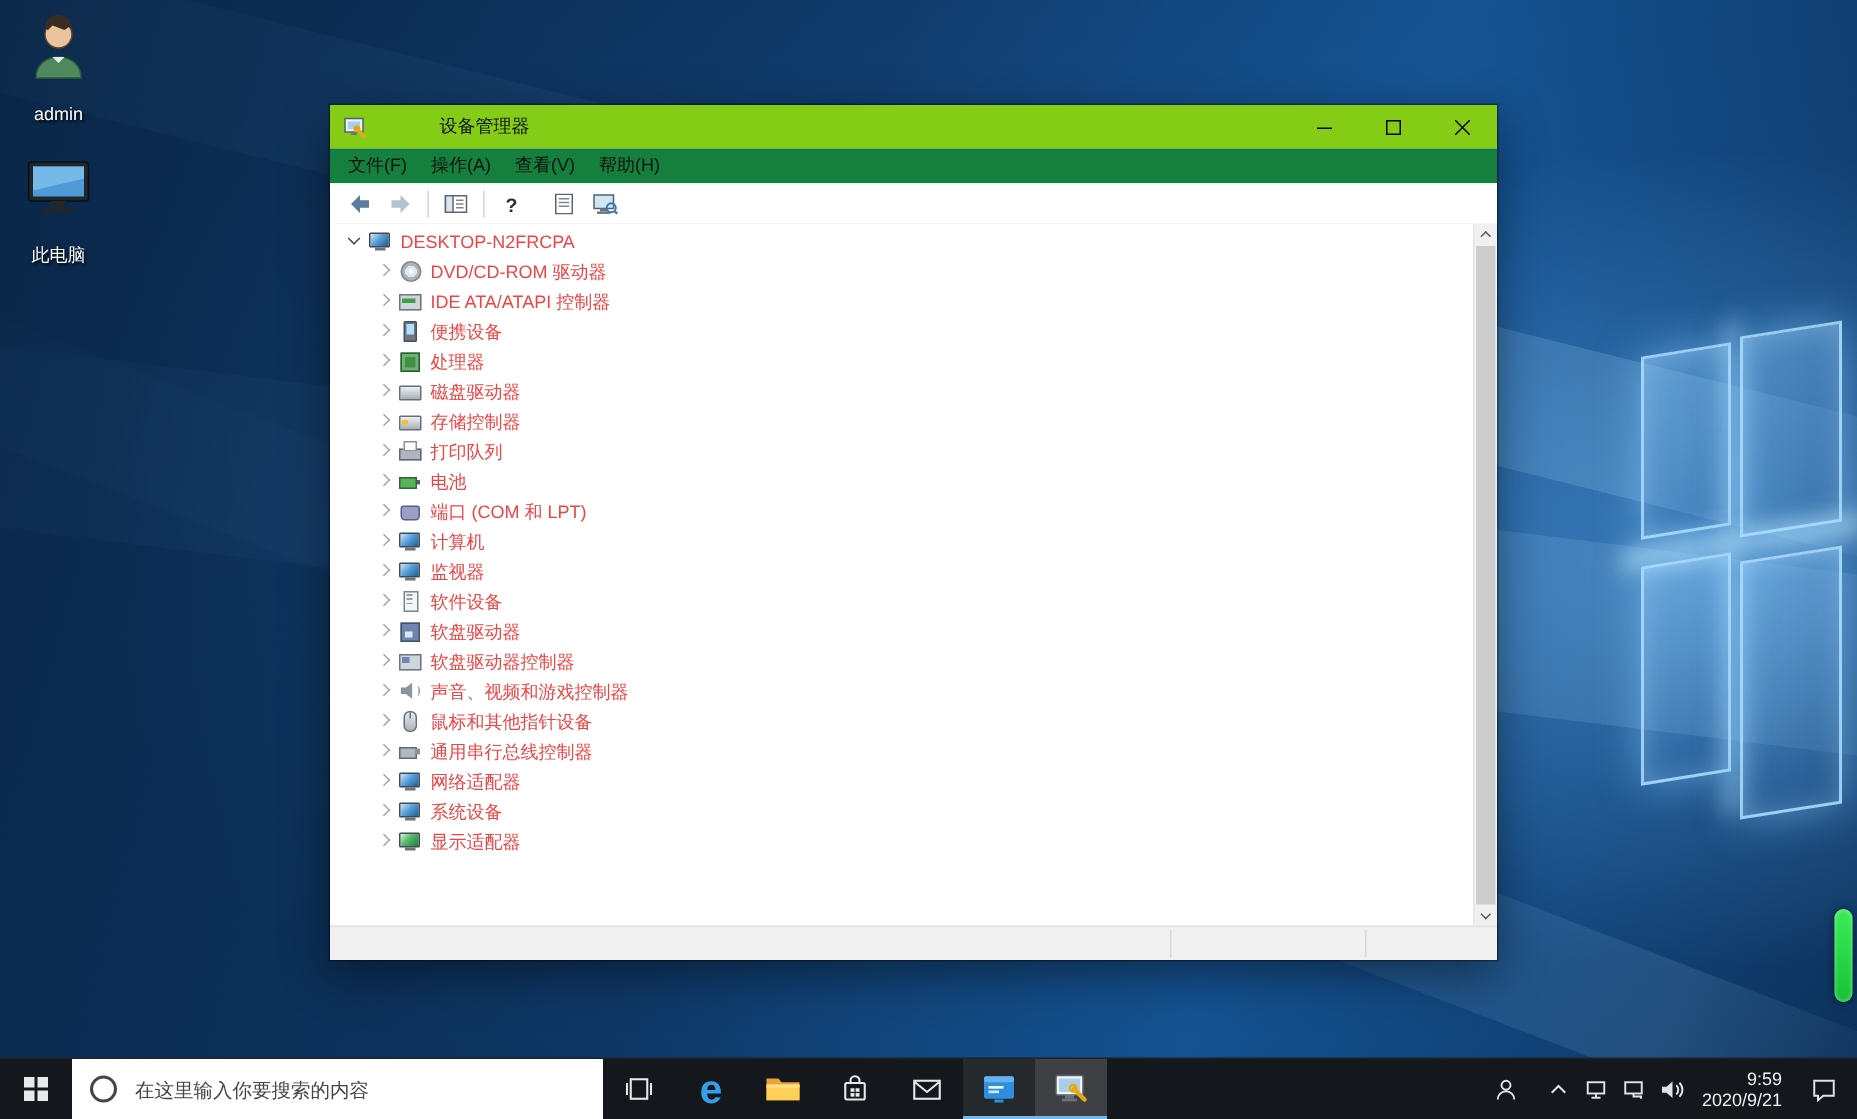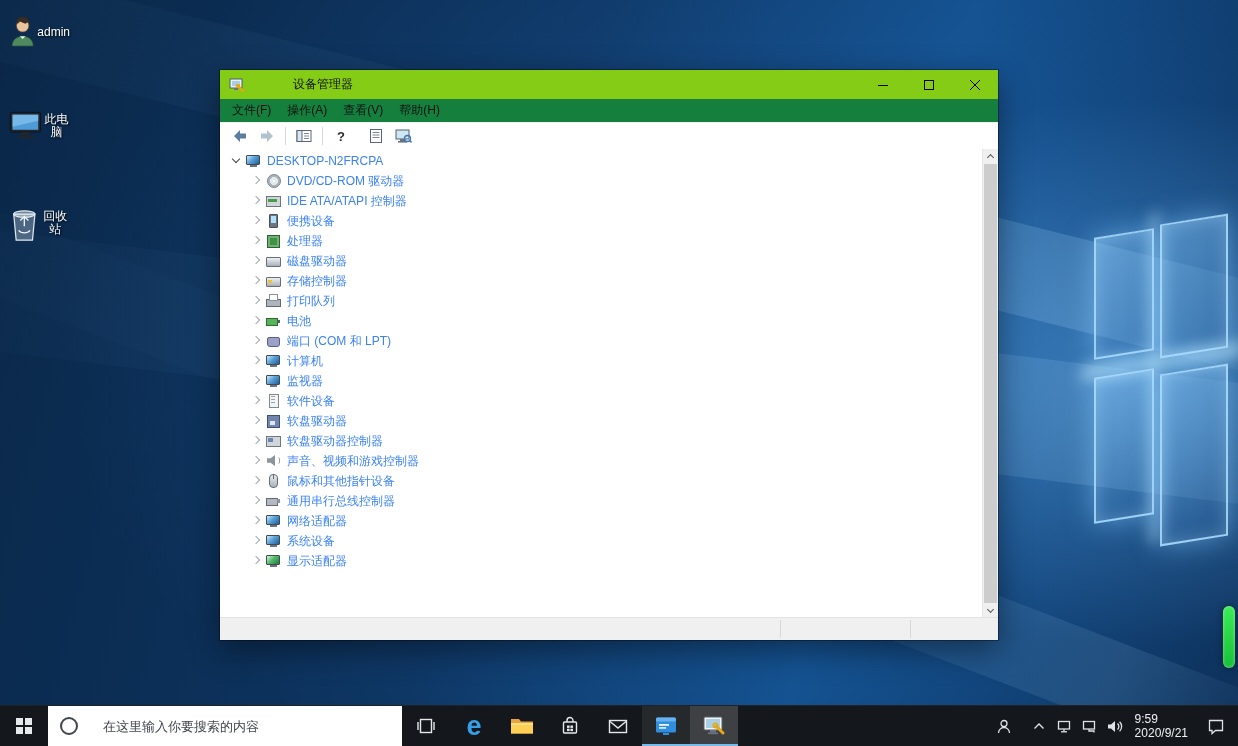--- a/index.html
+++ b/index.html
@@ -24,21 +24,21 @@
     border:2px solid rgba(175,222,255,.85);
     box-shadow:0 0 28px rgba(130,200,255,.55), inset 0 0 18px rgba(175,222,255,.35);}
   .p1{left:6px;top:28px;width:56px;height:118px}
   .p2{left:72px;top:14px;width:64px;height:130px}
   .p3{left:6px;top:168px;width:56px;height:142px}
   .p4{left:72px;top:164px;width:64px;height:168px}
   .logo-glow-h{position:absolute;left:-6px;top:150px;width:160px;height:12px;background:rgba(195,236,255,.85);filter:blur(8px);transform:skewY(-9deg);}
   .logo-glow-v{position:absolute;left:62px;top:8px;width:8px;height:330px;background:rgba(195,236,255,.5);filter:blur(7px);transform:skewY(-9deg);}
 
   
-  .dicon{position:absolute;left:8px;width:62px;display:flex;flex-direction:row;align-items:center;gap:0;cursor:default;justify-content:flex-end;}
+  .dicon{position:absolute;left:8px;width:62px;display:flex;flex-direction:column;align-items:center;gap:16px;cursor:default;justify-content:flex-end;}
   .dicon .dlabel{color:#fff;font-size:12px;text-shadow:1px 1px 2px rgba(0,0,0,.9);text-align:center;line-height:13px;}
   .dicon svg{display:block;}
 
   
   .green-indicator{position:absolute;left:1223px;top:606px;width:12px;height:62px;border-radius:6px;
     background:linear-gradient(#3bec57,#17c038);box-shadow:0 0 6px rgba(0,0,0,.45), inset 0 0 3px rgba(255,255,255,.5);}
 
   
   .window{position:absolute;left:220px;top:70px;width:778px;height:570px;background:#fff;
     box-shadow:0 0 0 1px rgba(0,0,0,.35), 0 10px 30px rgba(0,0,0,.45);font-size:12px;color:#111;}
@@ -50,21 +50,21 @@
   .menu-item{padding:3px 8px;}
   .toolbar{height:26px;display:flex;align-items:center;padding-left:8px;gap:3px;background:#fff;
     border-top:1px solid #f0f0f0;border-bottom:1px solid #dcdcdc;}
   .tbtn{width:24px;height:22px;display:flex;align-items:center;justify-content:center;}
   .tsep{width:1px;height:18px;background:#d6d6d6;margin:0 3px;}
   .thelp{font-weight:700;font-size:13px;color:#2c2c2c;}
 
   .treearea{position:absolute;left:0;right:0;top:79px;bottom:22px;background:#fff;overflow:hidden;padding-top:2px;}
   .tree-row{height:20px;display:flex;align-items:center;padding-left:8px;white-space:nowrap;}
   .tree-row.child{padding-left:28px;}
-  .tlabel{margin-left:1px;color:#3b82f6;}
+  .tlabel{margin-left:1px;color:#ef4444;}
   .chev{width:16px;height:16px;position:relative;flex:0 0 16px;}
   .chev::before{content:"";position:absolute;left:5px;top:4px;width:5px;height:5px;
     border-right:1.3px solid #a2a6aa;border-bottom:1.3px solid #a2a6aa;transform:rotate(-45deg);}
   .chev.open::before{border-color:#404448;transform:rotate(45deg);top:3px;}
 
   
   .ticon{width:15px;height:14px;margin:0 5px 0 2px;position:relative;flex:0 0 15px;}
   .ticon::before,.ticon::after{content:"";position:absolute;}
   .i-computer::before,.i-monitor::before,.i-network::before,.i-system::before,.i-display::before{
     left:0;top:1px;width:12px;height:8px;border:1px solid #3f4a55;border-radius:1px;
@@ -121,33 +121,33 @@
 
   .statusbar{position:absolute;left:0;right:0;bottom:0;height:22px;background:#f0f0f0;border-top:1px solid #e2e2e2;}
   .status-div{position:absolute;top:2px;bottom:2px;width:1px;background:#d8d8d8;}
 
   
   .taskbar{position:absolute;left:0;right:0;bottom:0;height:40px;background:#14171b;display:flex;align-items:stretch;
     border-top:1px solid rgba(255,255,255,.05);}
   .start{width:48px;display:flex;align-items:center;justify-content:center;}
   .win-grid{width:16px;height:16px;display:grid;grid-template-columns:7px 7px;grid-template-rows:7px 7px;gap:2px;}
   .win-grid i{background:#e6e9ec;display:block;}
-  .searchbox{width:342px;background:#fff;display:flex;align-items:center;padding:0 0 0 12px;gap:23px;}
+  .searchbox{width:342px;background:#fff;display:flex;align-items:center;padding:0 0 0 12px;gap:10px;}
   .ring{width:14px;height:14px;border:2px solid #41464c;border-radius:50%;flex:0 0 14px;}
   .searchbox input{border:0;outline:0;flex:1;font-size:13px;font-family:inherit;background:transparent;color:#26292d;}
   .searchbox input::placeholder{color:#41464c;opacity:1;}
   .tb-app{width:48px;display:flex;align-items:center;justify-content:center;position:relative;}
   .tb-app.open{background:rgba(255,255,255,.08);}
   .tb-app.open::after{content:"";position:absolute;left:0;right:0;bottom:0;height:2px;background:#76b9ed;}
   .tb-app.focused{background:rgba(255,255,255,.18);}
   .edge-e{font-weight:700;font-size:27px;color:#35a0e8;line-height:1;}
   .tray{margin-left:auto;display:flex;align-items:center;}
   .tray-btn{width:25px;height:40px;display:flex;align-items:center;justify-content:center;}
   .tray-btn.people{width:34px;margin-right:6px;}
-  .clock{padding:0 8px;color:#eef1f4;font-size:12px;text-align:left;line-height:14px;}
+  .clock{padding:0 8px;color:#eef1f4;font-size:12px;text-align:right;line-height:14px;}
   .action-center{width:40px;display:flex;align-items:center;justify-content:center;margin-right:2px;}
 </style>
 </head>
 <body>
 
 <div class="desktop">
   <div class="beam beam1"></div>
   <div class="beam beam2"></div>
   <div class="beam beam3"></div>
   <div class="winlogo">
@@ -171,29 +171,20 @@
   <div class="dicon" style="top:104px;">
     <svg width="46" height="44" viewBox="0 0 46 44">
       <rect x="3" y="4" width="40" height="26" rx="2" fill="#20262c" stroke="#0c0f12"></rect>
       <rect x="6" y="7" width="34" height="20" fill="#4f9bd8"></rect>
       <path d="M6 7 h34 v8 l-34 8 z" fill="#7fc0ec" opacity=".8"></path>
       <rect x="18" y="30" width="10" height="5" fill="#20262c"></rect>
       <rect x="12" y="35" width="22" height="3" rx="1" fill="#20262c"></rect>
     </svg>
     <span class="dlabel">此电脑</span>
   </div>
-  <div class="dicon" style="top:200px;">
-    <svg width="40" height="46" viewBox="0 0 40 46">
-      <path d="M7 12 L33 12 L30 44 L10 44 Z" fill="rgba(230,240,250,.30)" stroke="#dfe8f0" stroke-width="1.5"></path>
-      <ellipse cx="20" cy="12" rx="13" ry="4" fill="rgba(240,248,255,.45)" stroke="#dfe8f0" stroke-width="1.5"></ellipse>
-      <path d="M15 20 l5 -5 5 5 M20 15 v12" stroke="#eef5fb" stroke-width="1.6" fill="none"></path>
-      <path d="M13 32 a8 6 0 0 0 14 0" stroke="#eef5fb" stroke-width="1.6" fill="none"></path>
-    </svg>
-    <span class="dlabel">回收站</span>
-  </div>
 
   <div class="green-indicator"></div>
 
   <div class="window">
     <div class="titlebar">
       <svg width="16" height="16" viewBox="0 0 16 16">
         <rect x="1" y="2" width="12" height="9" fill="#e9f1f7" stroke="#53606b"></rect>
         <rect x="3" y="4" width="8" height="5" fill="#a9cfe8"></rect>
         <rect x="5" y="11" width="4" height="2" fill="#6a7480"></rect>
         <path d="M9 9 l5 5" stroke="#e6a817" stroke-width="2.4" stroke-linecap="round"></path>

